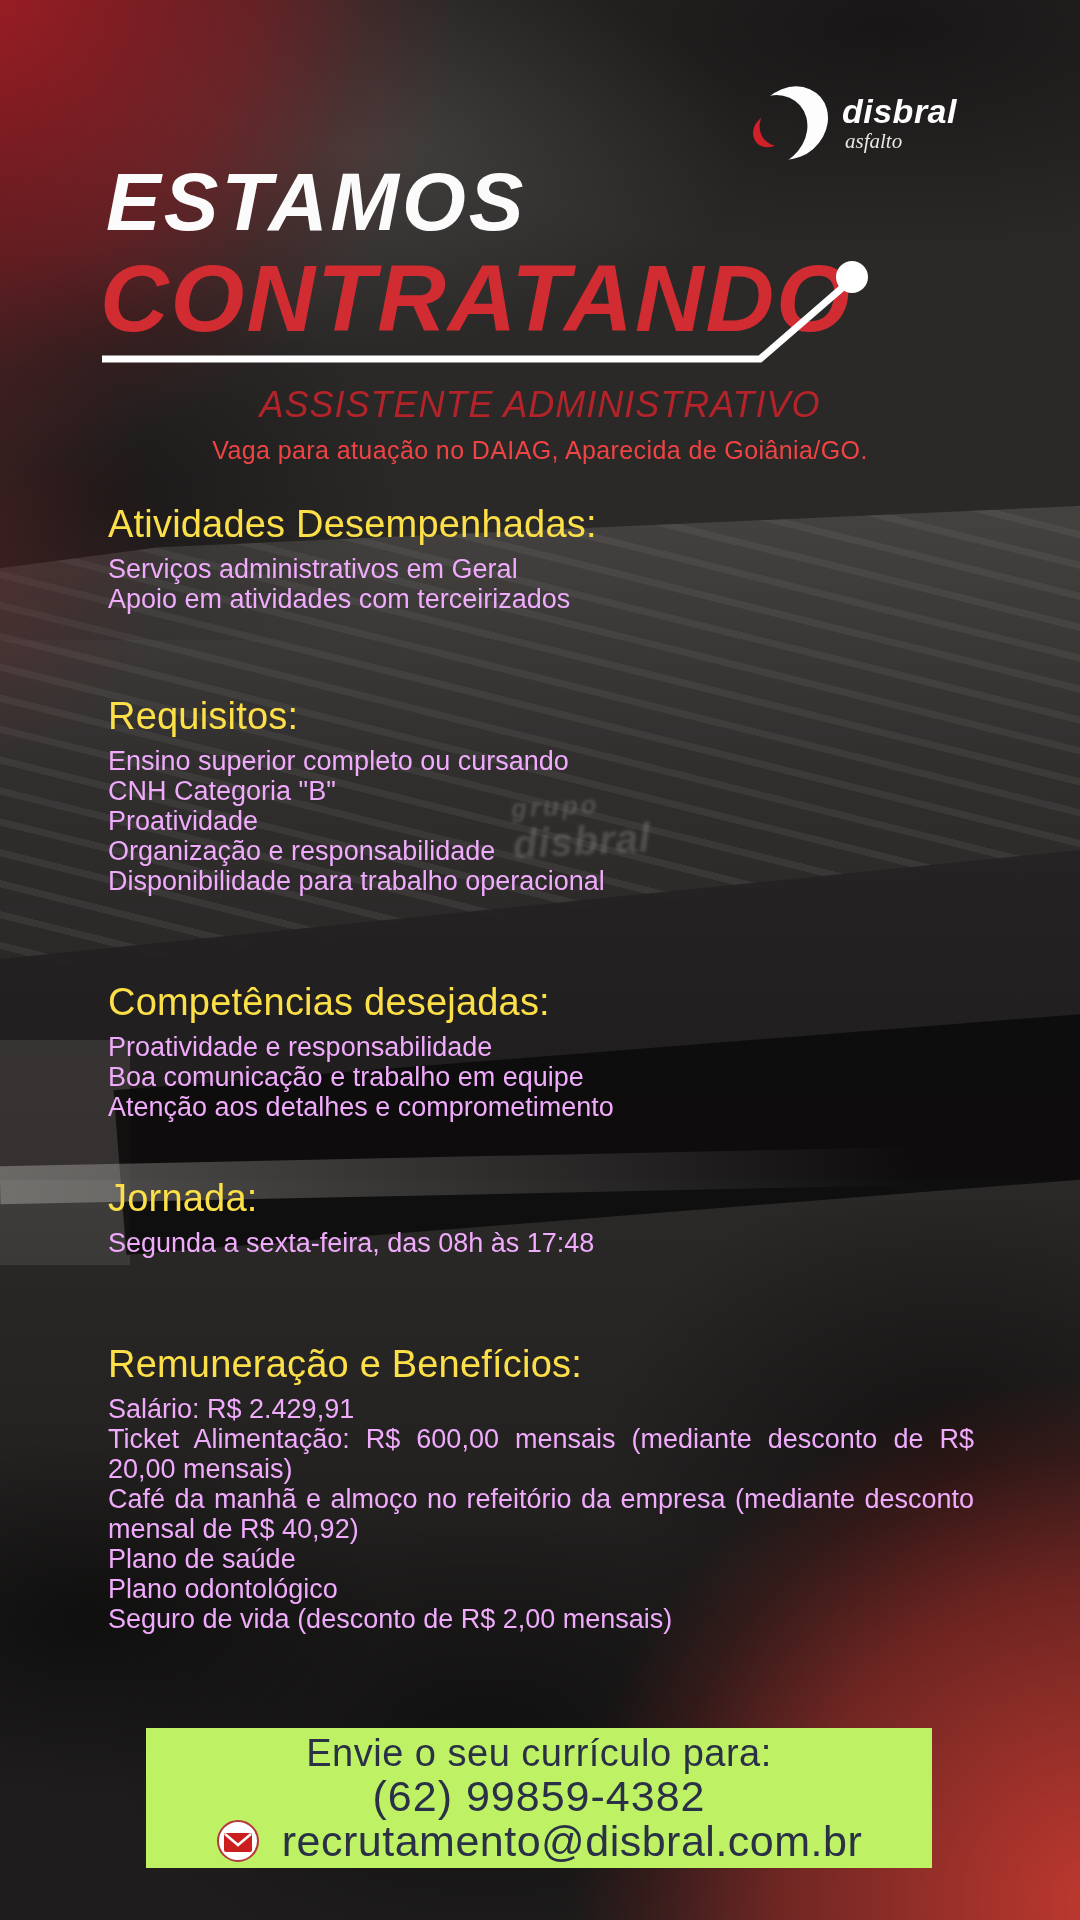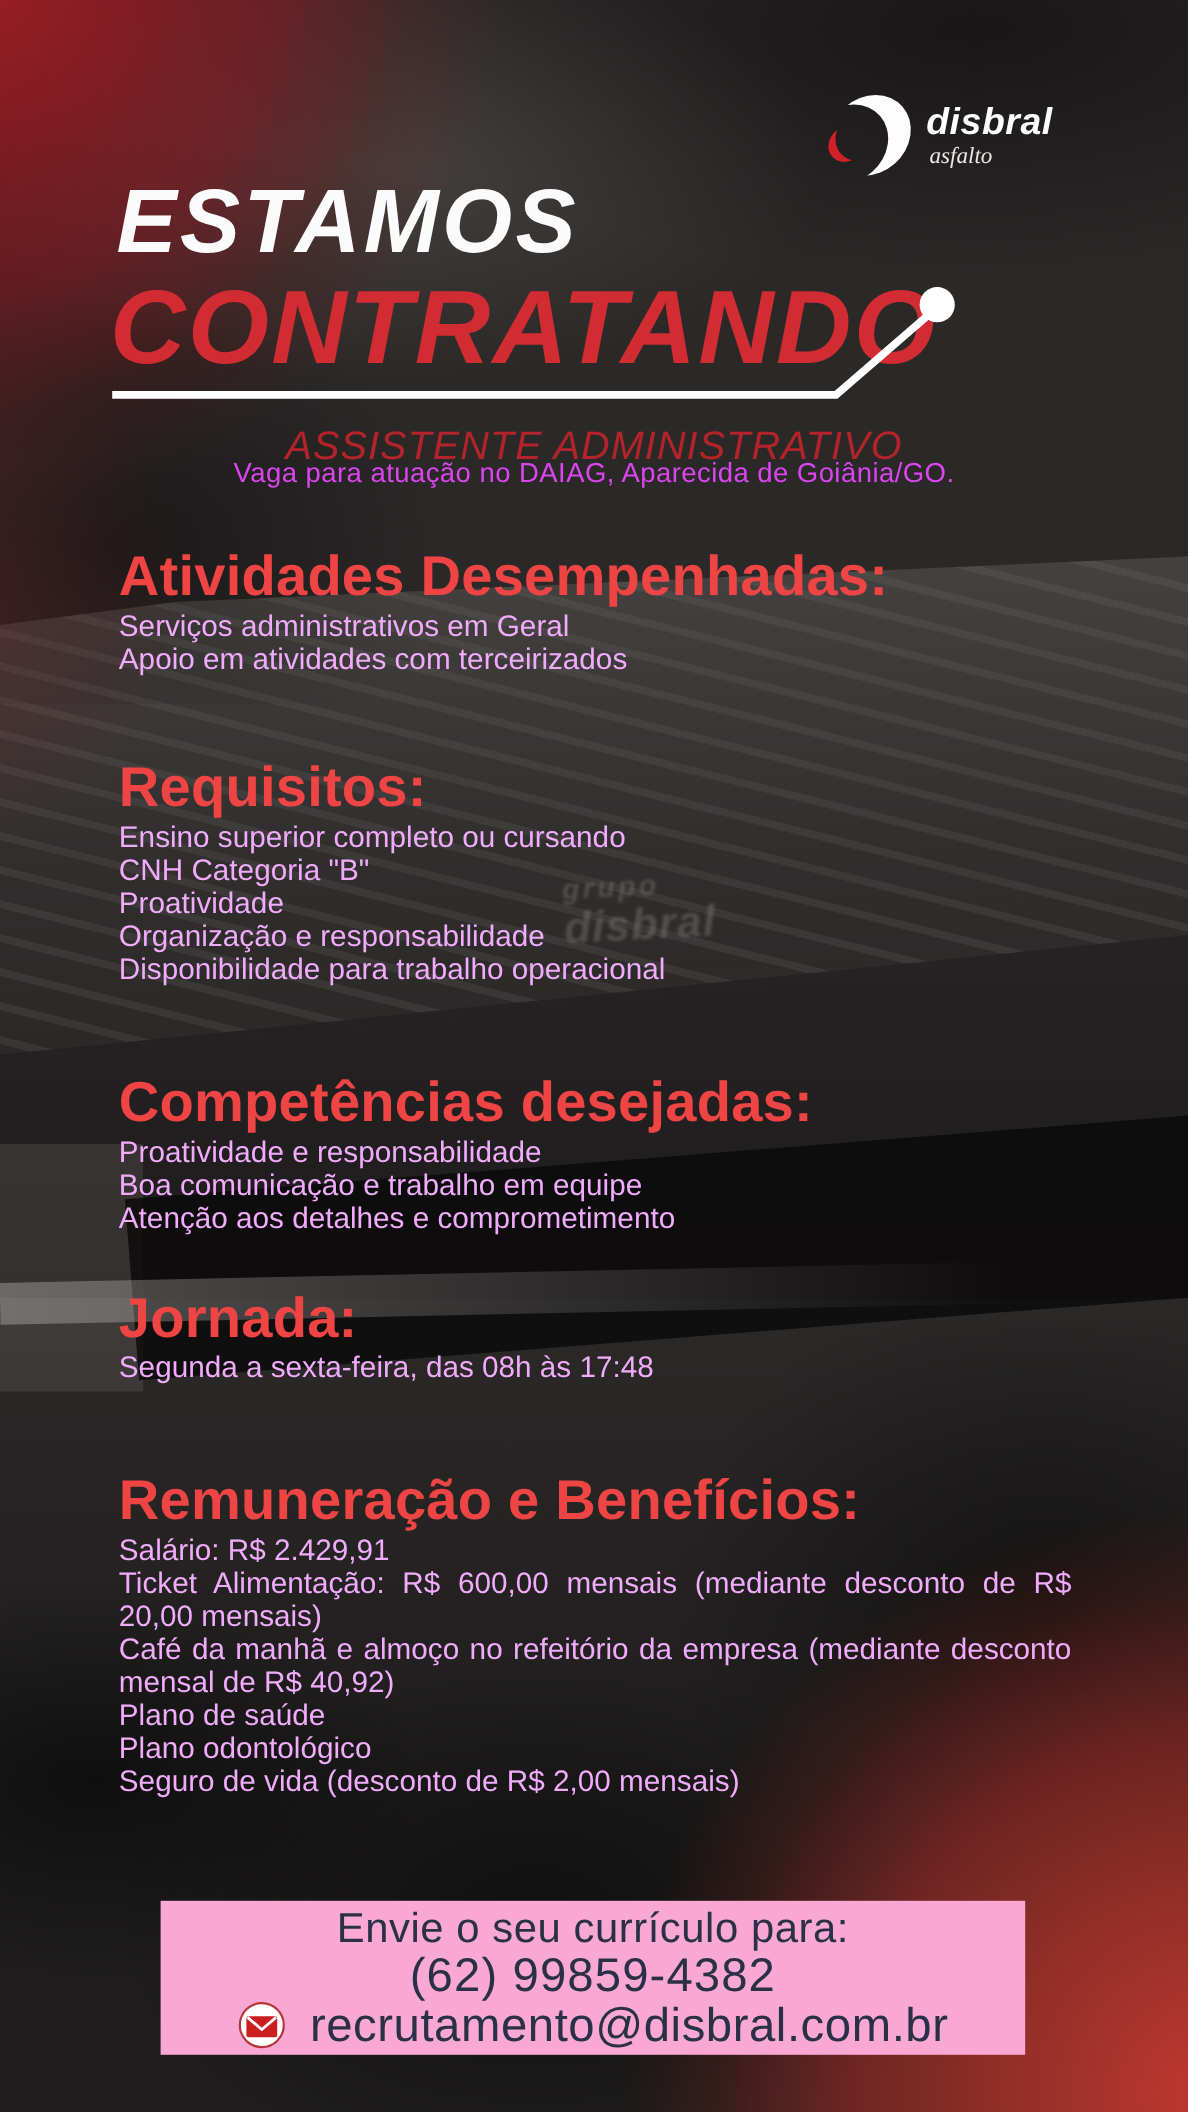--- a/index.html
+++ b/index.html
@@ -69,32 +69,32 @@
   .logo-text .brand{font-size:34px;font-weight:bold;font-style:italic;letter-spacing:.5px;}
   .logo-text .tagline{font-size:21px;font-style:italic;color:#e9e7e5;margin-top:3px;padding-left:3px;font-family:Liberation Serif, serif;}
 
   
   .t1,.t2{position:absolute;margin:0;line-height:1.02;font-weight:bold;font-style:italic;white-space:nowrap;}
   .t1{left:106px;top:160px;font-size:82px;color:#fcfbfb;letter-spacing:3px;}
   .t2{left:100px;top:250px;font-size:95px;color:#d02c31;letter-spacing:2px;}
   .underline{position:absolute;left:94px;top:246px;}
   .role{position:absolute;left:0;top:384px;width:100%;text-align:center;
     font-size:36px;font-weight:normal;font-style:italic;color:#b3242a;letter-spacing:1px;}
-  .loc{position:absolute;left:0;top:416px;width:100%;text-align:center;
-    font-size:25px;color:#d946ef;letter-spacing:.4px;}
+  .loc{position:absolute;left:0;top:436px;width:100%;text-align:center;
+    font-size:25px;color:#ef4444;letter-spacing:.4px;}
 
   
   .sec{position:absolute;left:108px;width:866px;}
-  .sec h2{margin:0 0 6px 0;font-size:51px;line-height:48px;font-weight:bold;color:#ef4444;letter-spacing:.2px;}
+  .sec h2{margin:0 0 6px 0;font-size:38px;line-height:48px;font-weight:normal;color:#fde047;letter-spacing:.2px;}
   .sec .items > div{font-size:27px;line-height:30px;color:#f0abfc;text-align:justify;}
   #sec0{top:500px;} #sec1{top:692px;} #sec2{top:978px;} #sec3{top:1174px;} #sec4{top:1340px;}
 
   
   .contact{
-    position:absolute;left:146px;top:1728px;width:786px;height:140px;background:#f9a8d4;
+    position:absolute;left:146px;top:1728px;width:786px;height:140px;background:#bef264;
     display:flex;flex-direction:column;align-items:center;justify-content:center;
     color:#2a3147;
   }
   .c1{font-size:38px;line-height:42px;letter-spacing:.5px;}
   .c2{font-size:43px;line-height:44px;letter-spacing:1px;}
   .c3{display:flex;align-items:center;gap:22px;font-size:43px;line-height:46px;letter-spacing:.5px;}
 </style>
 </head>
 <body>
 

